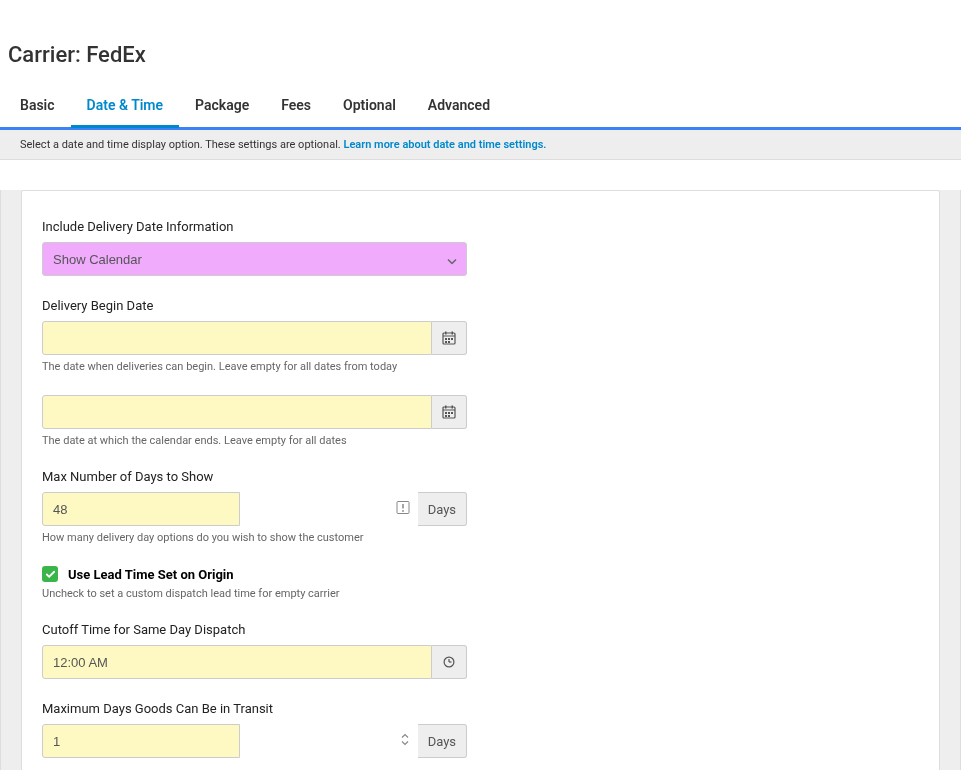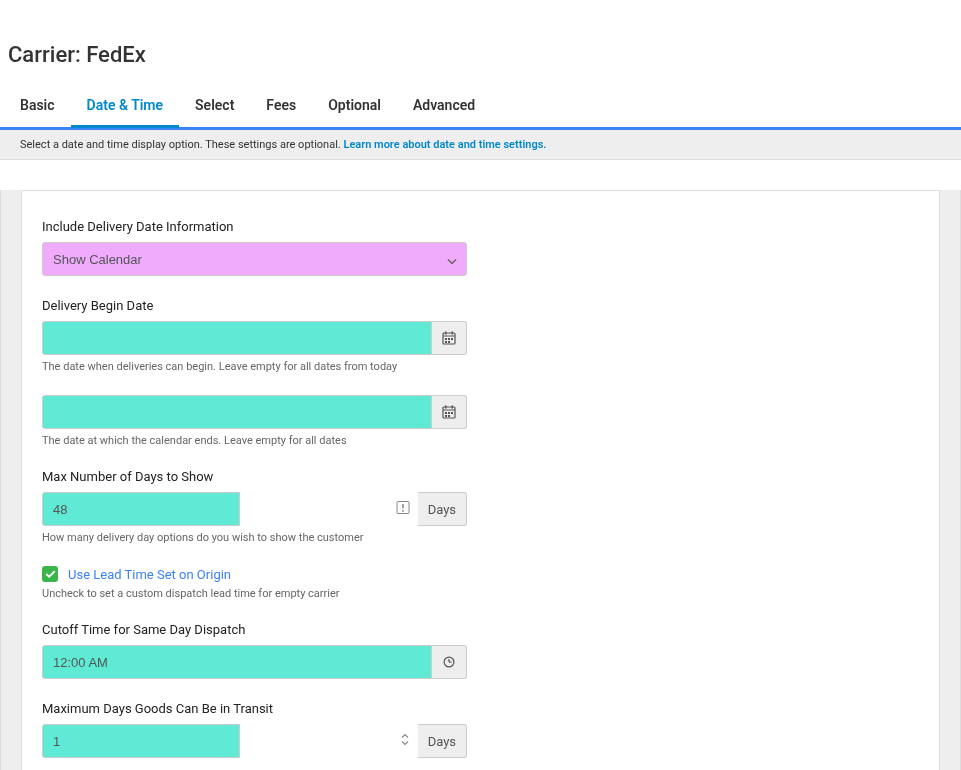--- a/index.html
+++ b/index.html
@@ -67,21 +67,21 @@
     display: block;
     margin-bottom: 8px;
   }
   .form-control {
     height: 34px;
     border: 1px solid #ccc;
     border-radius: 3px;
     padding: 6px 10px;
     font-size: 13px;
     color: #555;
-    background: #5eead4;
+    background: #fef9c3;
     width: 425px;
   }
   .select-wrap {
     position: relative;
     width: 425px;
   }
   .select-wrap select {
     appearance: none;
     -webkit-appearance: none;
     width: 100%;
@@ -170,33 +170,33 @@
     display: flex;
     align-items: center;
     justify-content: center;
     color: #fff;
     cursor: pointer;
     flex-shrink: 0;
   }
   .checkbox svg { width: 11px; height: 11px; }
   .checkbox-label {
     font-size: 13px;
-    font-weight: 400;
-    color: #3b82f6;
+    font-weight: 700;
+    color: #000000;
   }
 </style>
 </head>
 <body>
 
 <h1 class="page-title">Carrier: FedEx</h1>
 
 <div class="tabs">
   <div class="tab">Basic</div>
   <div class="tab active">Date &amp; Time</div>
-  <div class="tab">Select</div>
+  <div class="tab">Package</div>
   <div class="tab">Fees</div>
   <div class="tab">Optional</div>
   <div class="tab">Advanced</div>
 </div>
 
 <div class="info-bar">
   <span>Select a date and time display option. These settings are optional. </span><a href="#">Learn more about date and time settings.</a>
 </div>
 
 <div class="panel-wrap">

